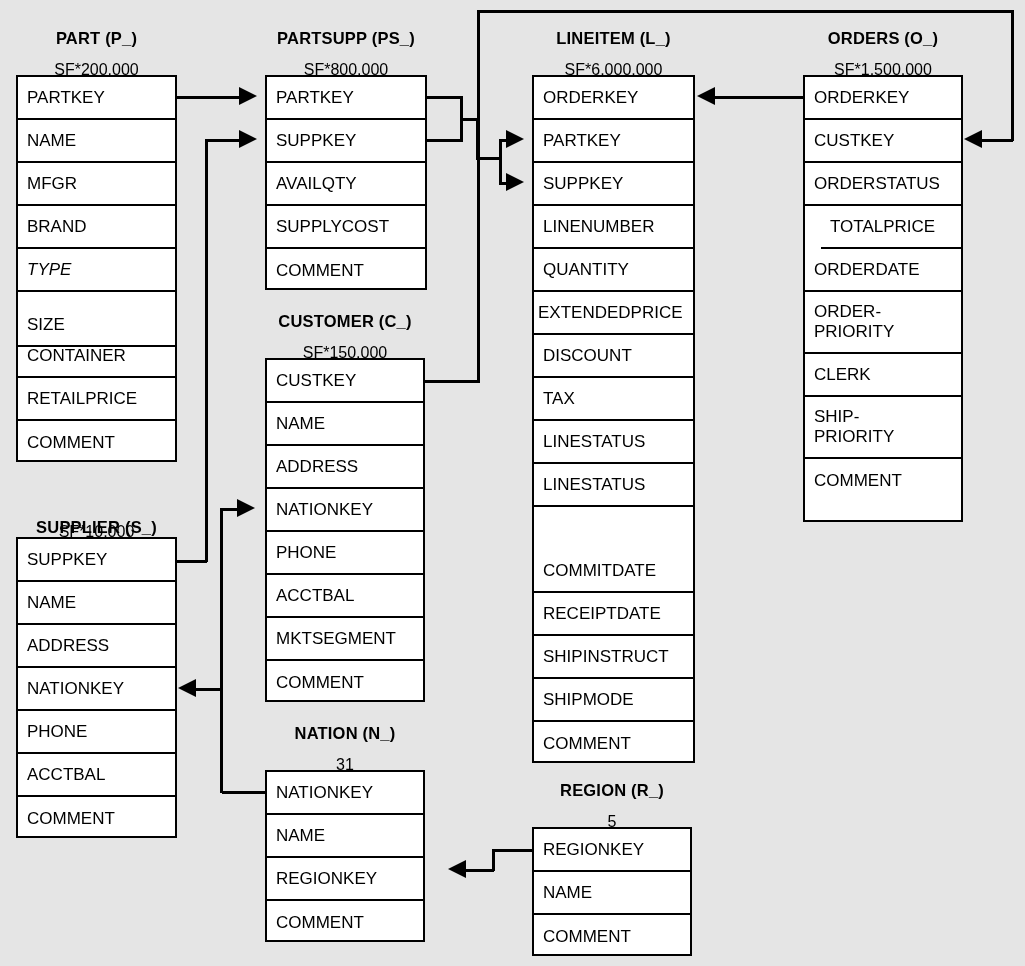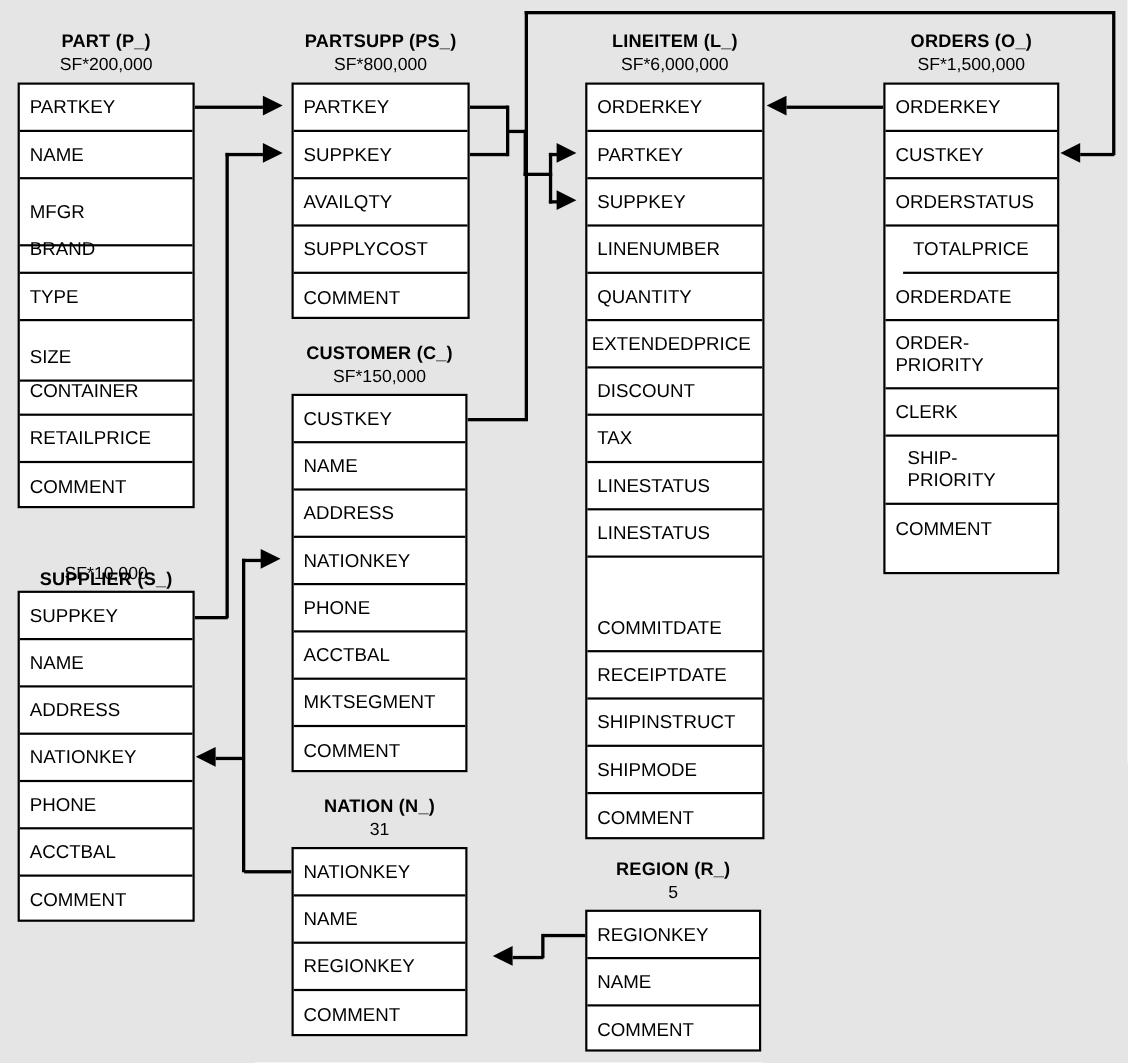--- a/index.html
+++ b/index.html
@@ -27,20 +27,21 @@
     letter-spacing:.2px;
     white-space:nowrap;
   }
   .entity-count{
     position:absolute;
     left:0; right:0;
     text-align:center;
     font-size:16px;
     color:#000;
     white-space:nowrap;
+    margin-top:10px;
   }
   .entity-box{
     position:absolute;
     border:2.5px solid #000;
     box-sizing:border-box;
     background:#fff;
   }
   .field{
     position:absolute;
     left:0; right:0;
@@ -120,23 +121,23 @@
   <div class="vline" style="left:492px;top:849px;height:22px;"></div>
   <div class="hline" style="left:466px;top:869px;width:28px;"></div>
   <div class="arrow arrow-left" style="left:448px;top:860px;"></div>
 
   <div class="entity" style="left:16px;top:29px;width:161px;">
     <div class="entity-title" style="top:0;">PART (P_)</div>
     <div class="entity-count" style="top:22px;">SF*200,000</div>
     <div class="entity-box" style="top:46px;left:0;width:161px;height:387px;">
       <div class="field" style="top:0;height:43px;">PARTKEY</div>
       <div class="field" style="top:43px;height:43px;">NAME</div>
-      <div class="field" style="top:86px;height:61px;">MFGR</div>
+      <div class="field" style="top:86px;height:43px;">MFGR</div>
       <div class="field" style="top:129px;height:43px;">BRAND</div>
-      <div class="field" style="top:172px;height:43px;">TYPE</div>
+      <div class="field" style="top:172px;height:43px;font-style:italic;">TYPE</div>
       <div class="field" style="top:227px;height:43px;">SIZE</div>
       <div class="field" style="top:258px;height:43px;">CONTAINER</div>
       <div class="field" style="top:301px;height:43px;">RETAILPRICE</div>
       <div class="field last" style="top:344px;height:43px;">COMMENT</div>
     </div>
   </div>
 
   <div class="entity" style="left:265px;top:29px;width:162px;">
     <div class="entity-title" style="top:0;">PARTSUPP (PS_)</div>
     <div class="entity-count" style="top:22px;">SF*800,000</div>
@@ -179,21 +180,21 @@
       <div class="field" style="top:43px;height:43px;">CUSTKEY</div>
       <div class="field" style="top:86px;height:43px;">ORDERSTATUS</div>
       <div class="field" style="top:129px;height:43px;margin-left:16px;">TOTALPRICE</div>
       <div class="field" style="top:172px;height:43px;">ORDERDATE</div>
       <div class="field wrap" style="top:215px;height:62px;">
         <span class="fieldtext" style="white-space:pre-line;">ORDER-
 PRIORITY</span>
       </div>
       <div class="field" style="top:277px;height:43px;">CLERK</div>
       <div class="field wrap" style="top:320px;height:62px;">
-        <span class="fieldtext" style="white-space:pre-line;margin-left:11px;">SHIP-
+        <span class="fieldtext" style="white-space:pre-line;">SHIP-
 PRIORITY</span>
       </div>
       <div class="field last" style="top:382px;height:43px;">COMMENT</div>
     </div>
   </div>
 
   <div class="entity" style="left:265px;top:312px;width:160px;">
     <div class="entity-title" style="top:0;">CUSTOMER (C_)</div>
     <div class="entity-count" style="top:22px;">SF*150,000</div>
     <div class="entity-box" style="top:46px;left:0;width:160px;height:344px;">

